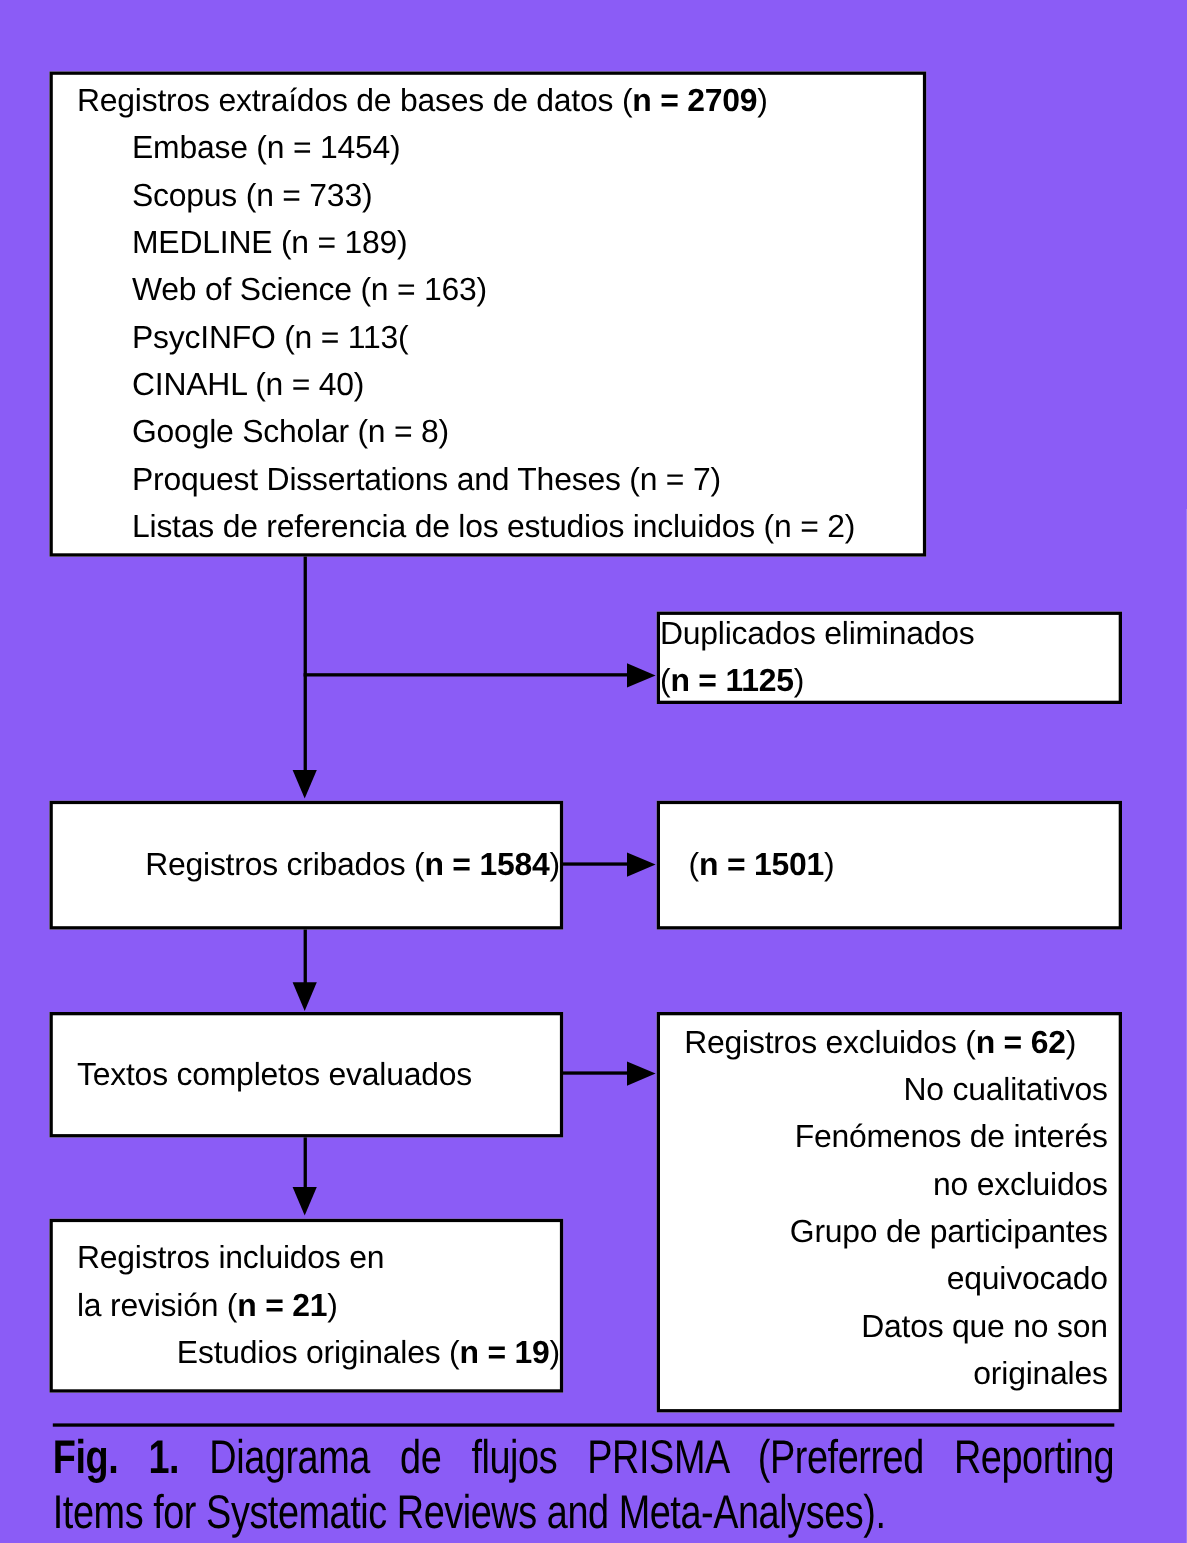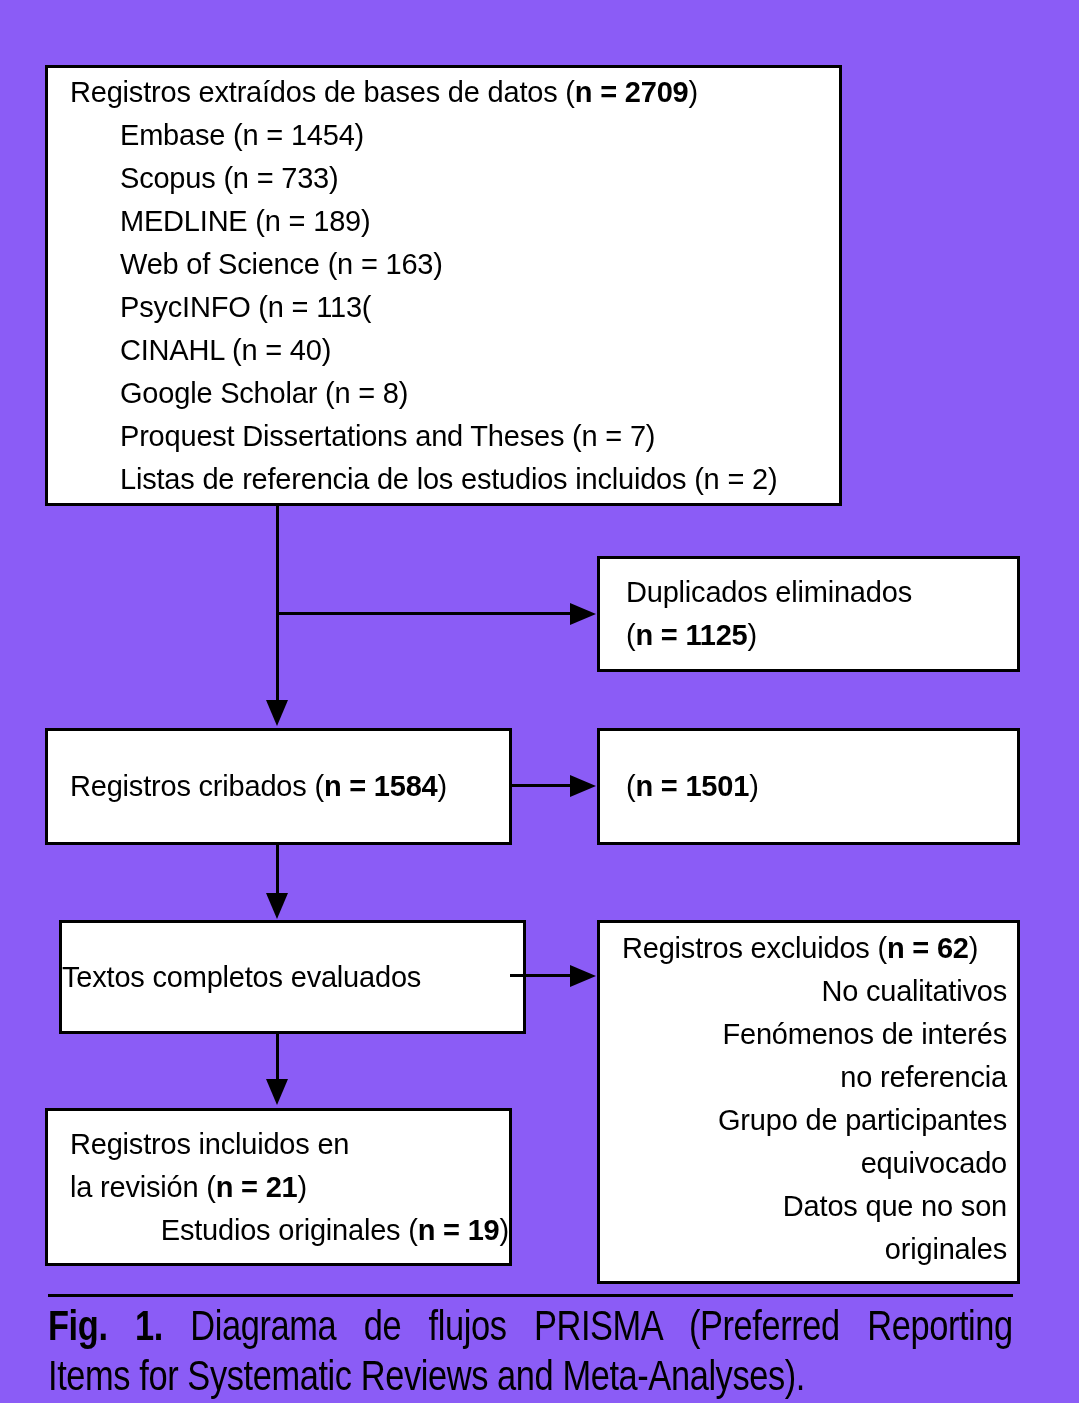--- a/index.html
+++ b/index.html
@@ -70,51 +70,51 @@
     <div class="bline ind">Proquest Dissertations and Theses (n = 7)</div>
     <div class="bline ind">Listas de referencia de los estudios incluidos (n = 2)</div>
   </div>
 
   <div class="vline" style="left:276px; top:506px; height:196px;"></div>
   <div class="arrow-down" style="left:266px; top:700px;"></div>
 
   <div class="hline" style="left:276px; top:612px; width:296px;"></div>
   <div class="arrow-right" style="left:570px; top:603px;"></div>
 
-  <div class="box vcenter" style="left:597px; top:556px; width:423px; height:116px; padding-left:26px;">
+  <div class="box vcenter" style="left:597px; top:556px; width:423px; height:84px; ">
     <div class="bline">Duplicados eliminados</div>
     <div class="bline"><span>(</span><span class="b">n = 1125</span><span>)</span></div>
   </div>
 
-  <div class="box vcenter" style="left:45px; top:728px; width:467px; height:117px; padding-left:22px;">
+  <div class="box vcenter" style="left:45px; top:728px; width:467px; height:117px; text-align:right;">
     <div class="bline"><span>Registros cribados (</span><span class="b">n = 1584</span><span>)</span></div>
   </div>
 
   <div class="hline" style="left:510px; top:784px; width:62px;"></div>
   <div class="arrow-right" style="left:570px; top:775px;"></div>
 
   <div class="box vcenter" style="left:597px; top:728px; width:423px; height:117px; padding-left:26px;">
     <div class="bline"><span>(</span><span class="b">n = 1501</span><span>)</span></div>
   </div>
 
   <div class="vline" style="left:276px; top:845px; height:50px;"></div>
   <div class="arrow-down" style="left:266px; top:893px;"></div>
 
-  <div class="box vcenter" style="left:59px; top:920px; width:467px; height:114px; ">
+  <div class="box vcenter" style="left:45px; top:920px; width:467px; height:114px; padding-left:22px;">
     <div class="bline">Textos completos evaluados</div>
   </div>
 
   <div class="hline" style="left:510px; top:974px; width:62px;"></div>
   <div class="arrow-right" style="left:570px; top:965px;"></div>
 
   <div class="box" style="left:597px; top:920px; width:423px; height:364px; padding:4px 10px 0 22px;">
     <div class="bline"><span>Registros excluidos (</span><span class="b">n = 62</span><span>)</span></div>
     <div class="bline ind2">No cualitativos</div>
     <div class="bline ind2">Fenómenos de interés</div>
-    <div class="bline ind2">no referencia</div>
+    <div class="bline ind2">no excluidos</div>
     <div class="bline ind2">Grupo de participantes</div>
     <div class="bline ind2">equivocado</div>
     <div class="bline ind2">Datos que no son</div>
     <div class="bline ind2">originales</div>
   </div>
 
   <div class="vline" style="left:276px; top:1034px; height:47px;"></div>
   <div class="arrow-down" style="left:266px; top:1079px;"></div>
 
   <div class="box vcenter" style="left:45px; top:1108px; width:467px; height:158px; padding-left:22px;">

